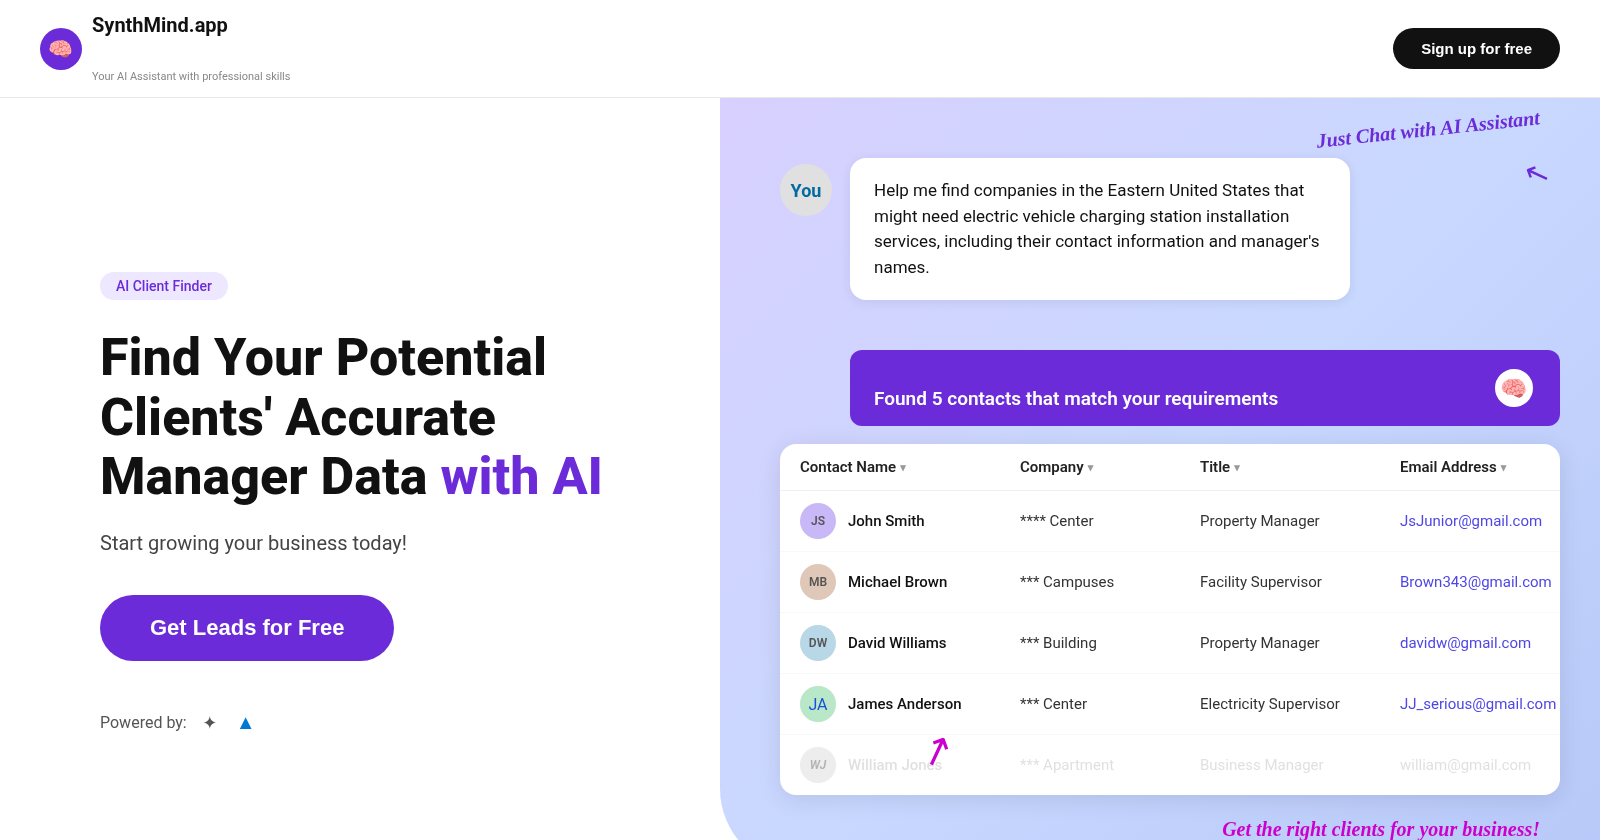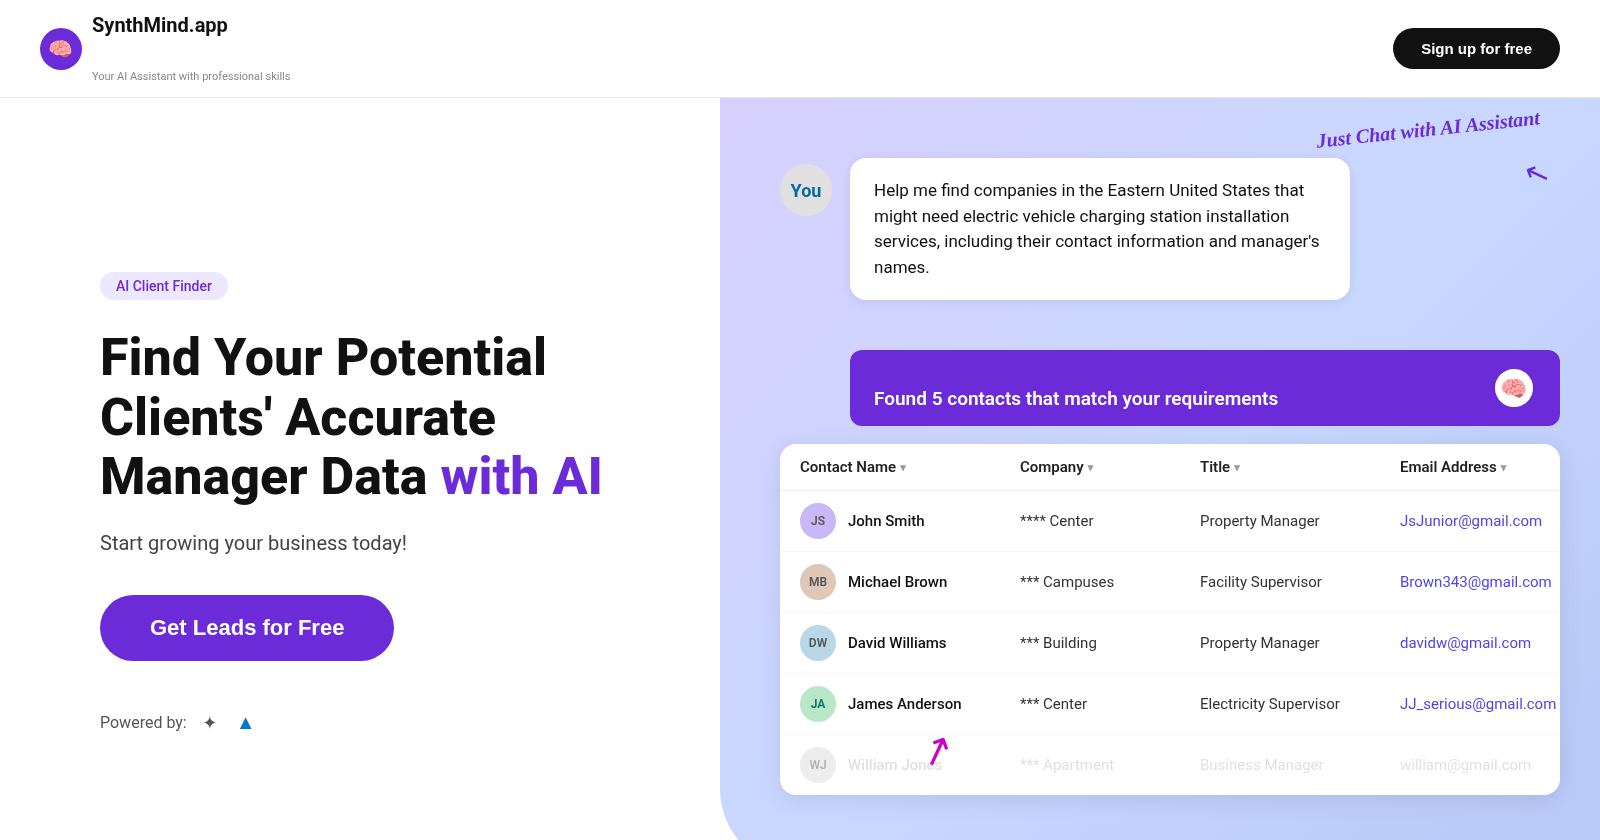--- a/index.html
+++ b/index.html
@@ -415,44 +415,45 @@
         <span class="contact-name">David Williams</span>
       </div>
       <div class="cell-text">*** Building</div>
       <div class="cell-text">Property Manager</div>
       <div class="cell-email">davidw@gmail.com</div>
     </div>
             <div class="table-row">
       <div class="contact-cell">
         <div class="avatar">
           <div class="avatar-img" style="background:#b8e8c8;">
-            <span style="font-size:12px;font-weight:700;color:#0f766e;">JA</span>
+            <span style="font-size:16px;font-weight:400;color:#1d4ed8;">JA</span>
           </div>
         </div>
         <span class="contact-name">James Anderson</span>
       </div>
       <div class="cell-text">*** Center</div>
       <div class="cell-text">Electricity Supervisor</div>
       <div class="cell-email">JJ_serious@gmail.com</div>
     </div>
             <div class="table-row blurred-row">
       <div class="contact-cell">
         <div class="avatar">
-          <div class="avatar-img" style="background:#d8d8d8;">
+          <div class="avatar-img" style="background:#d8d8d8;font-style:italic;">
             <span style="font-size:12px;font-weight:600;color:#555;">WJ</span>
           </div>
         </div>
         <span class="contact-name">William Jones</span>
       </div>
       <div class="cell-text">*** Apartment</div>
       <div class="cell-text">Business Manager</div>
       <div class="cell-email">william@gmail.com</div>
     </div>
           </div>
       </div>
 
     </div>
 
+    <div style="position:absolute; bottom:28px; right:60px; font-family:'Comic Sans MS',cursive; font-size:20px; color:#cc00cc; font-style:italic; font-weight:600;">Get the right clients for your business!</div>
 
     <div style="position:absolute; bottom:95px; left:200px; font-size:40px; color:#cc00cc; transform:rotate(-20deg);">↗</div>
 
   </div>
 </div>
 
 </body></html>

